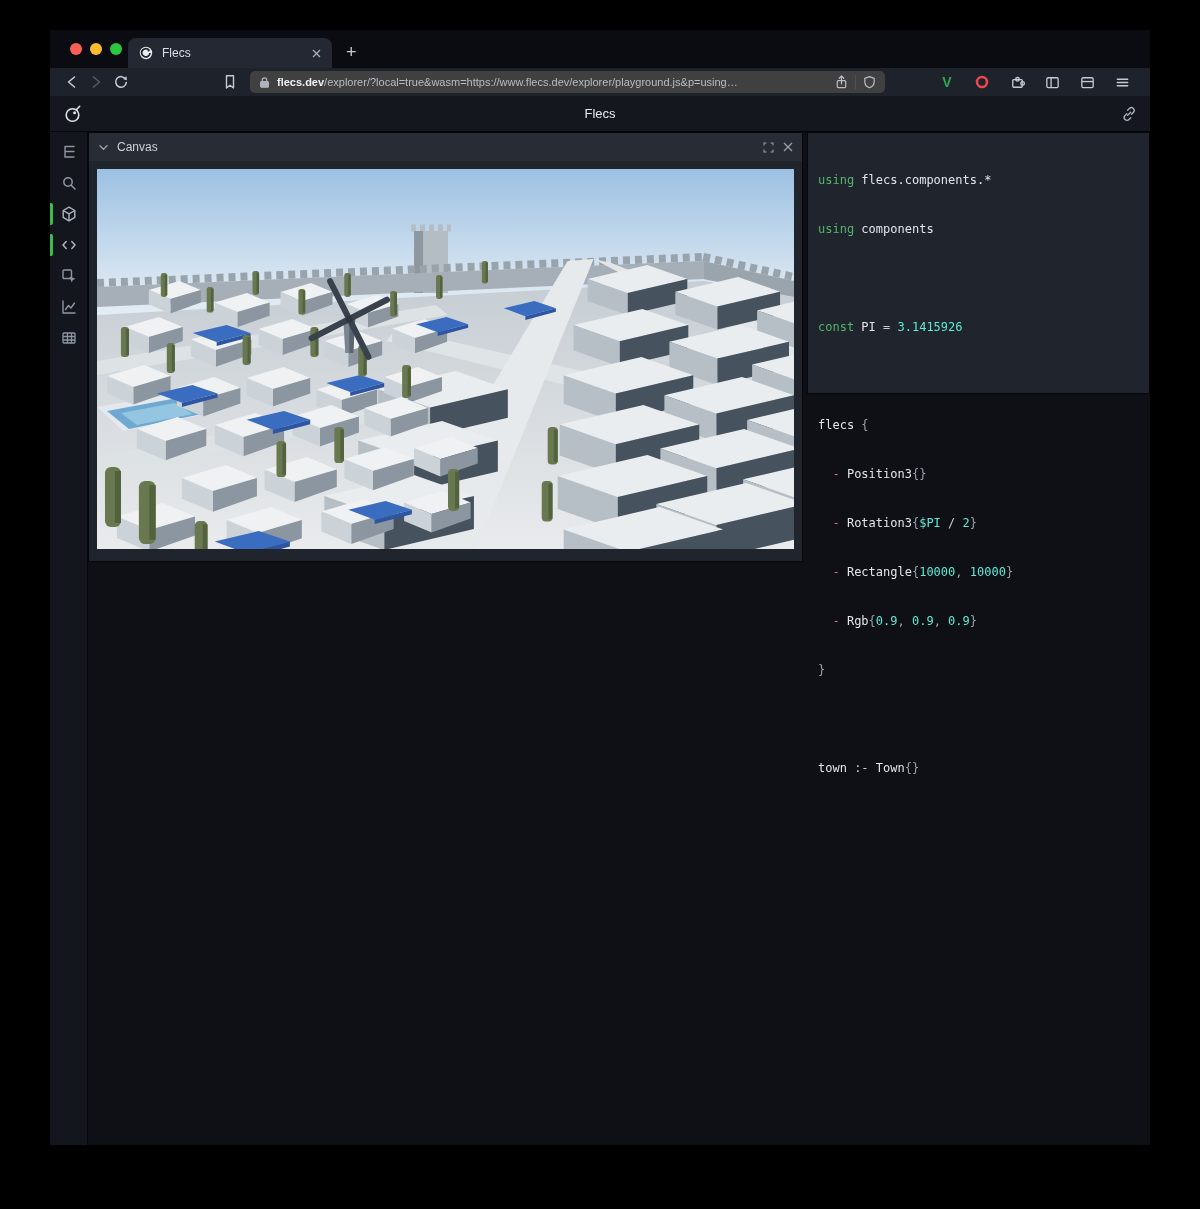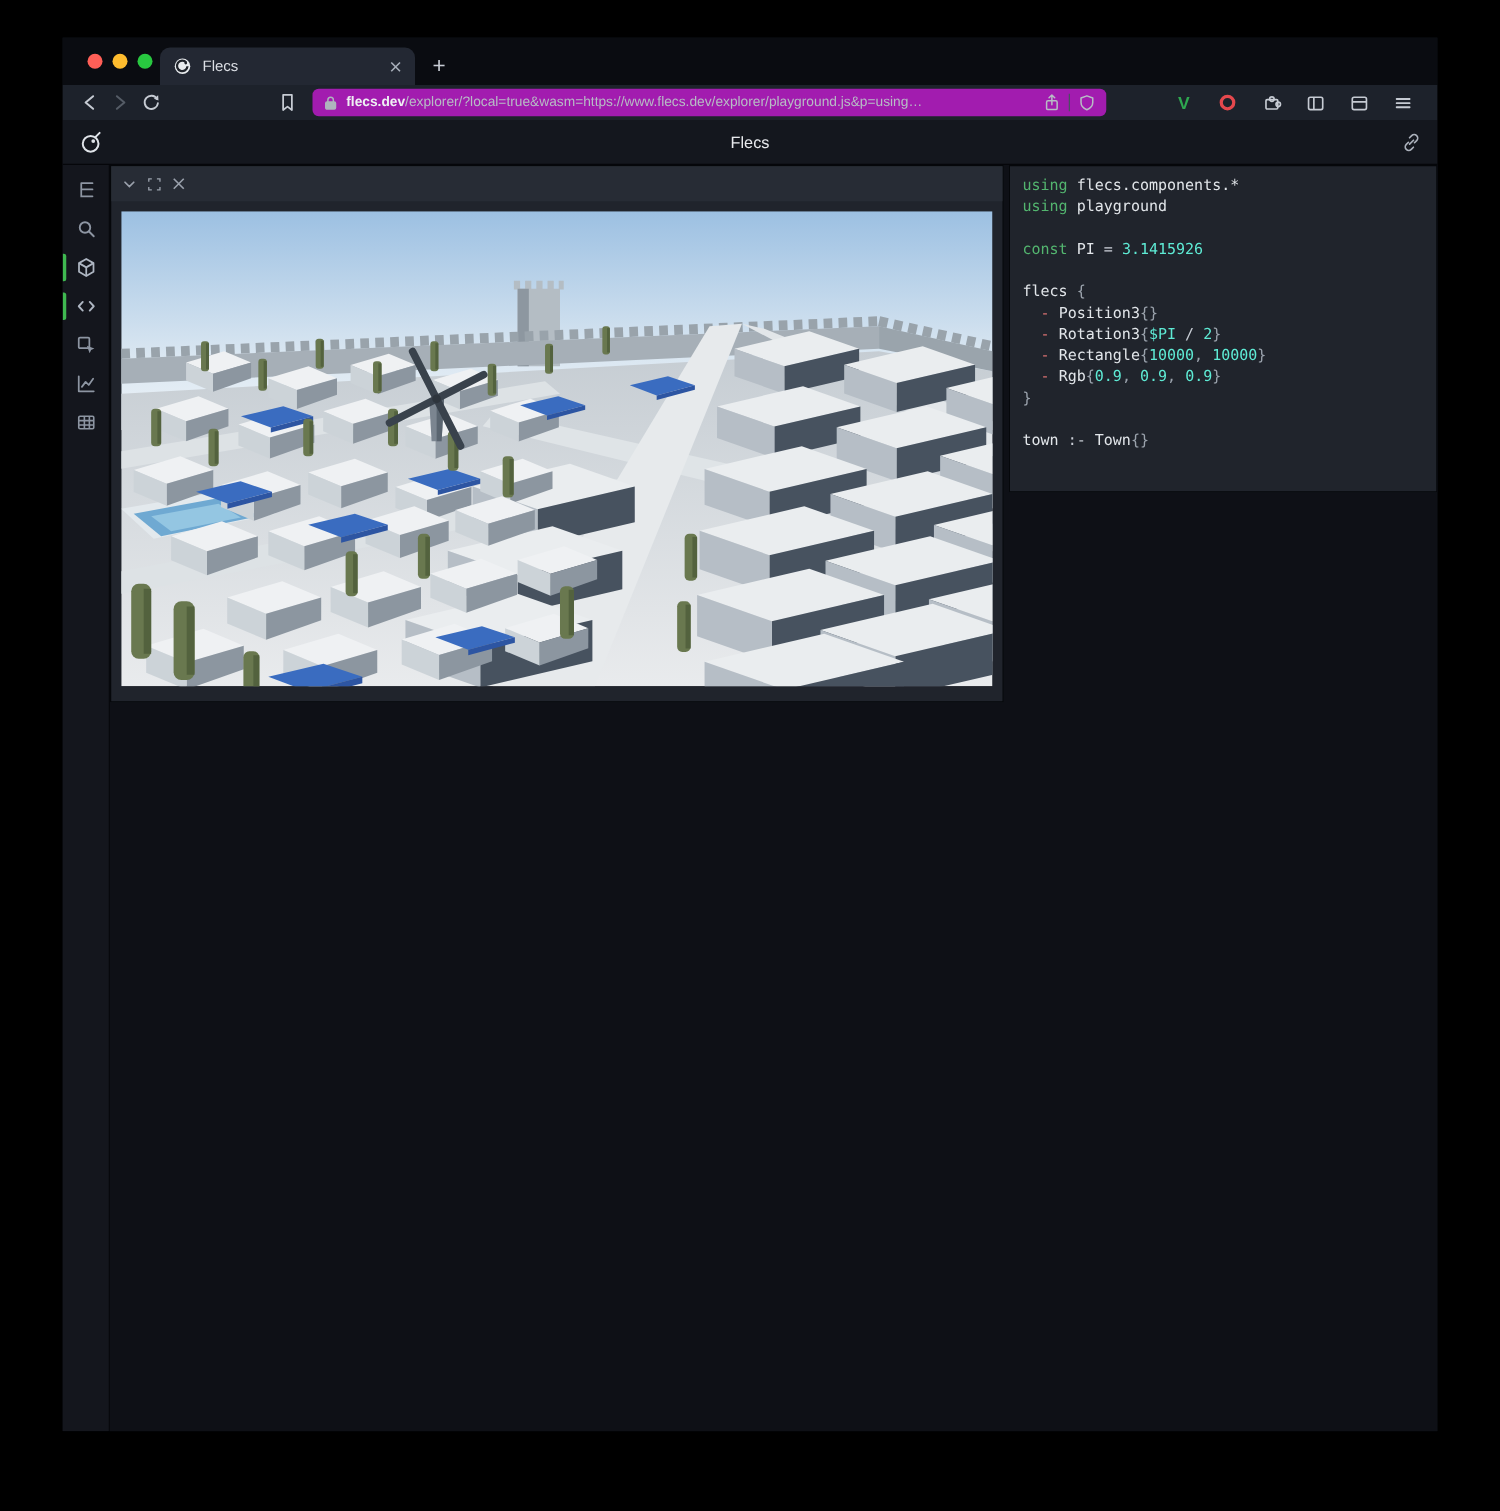--- a/index.html
+++ b/index.html
@@ -27,21 +27,21 @@
   }
   .tab-title { color: #dcdfe5; font-size: 12px; flex: 1; }
   .icon-btn { display: inline-flex; align-items: center; justify-content: center; color: #a7aeb9; }
   .newtab { color: #c7ccd4; font-size: 18px; line-height: 18px; margin: 0 0 7px 14px; }
   
   .navbar { height: 28px; background: #1d222b; display: flex; align-items: center; padding: 0 10px; }
   .nav-icon { width: 24px; height: 22px; display: inline-flex; align-items: center; justify-content: center; color: #c6cbd3; }
   .nav-icon.disabled { color: #555c66; }
   .bookmark-btn { margin-left: 86px; }
   .urlbar {
-    height: 22px; width: 635px; margin-left: 8px; background: #a21caf; border-radius: 5px;
+    height: 22px; width: 635px; margin-left: 8px; background: #404040; border-radius: 5px;
     display: flex; align-items: center; padding: 0 8px; gap: 6px; overflow: hidden;
   }
   .url-text { font-size: 11px; color: #b7bcc5; white-space: nowrap; overflow: hidden; flex: 1; }
   .url-domain { color: #eef0f3; font-weight: bold; }
   .url-sep { width: 1px; height: 14px; background: #4a5160; }
   .right-icons { margin-left: auto; display: flex; align-items: center; gap: 11px; padding-right: 6px; }
   .v-ext { color: #2ea84f; font-weight: bold; font-size: 14px; }
   
   .pageheader { height: 36px; background: #14171e; border-bottom: 1px solid #05060a; display: flex; align-items: center; position: relative; padding: 0 12px; }
   .page-title { position: absolute; left: 0; right: 0; text-align: center; color: #e8eaee; font-size: 13px; pointer-events: none; }
@@ -65,21 +65,21 @@
   .panel-header { height: 28px; background: #272c35; display: flex; align-items: center; padding: 0 8px; gap: 7px; }
   .panel-title { color: #ccd1d9; font-size: 12px; flex: 1; }
   .panel-hicon { color: #9aa1ac; display: inline-flex; }
   .canvas-body { padding: 8px; }
   .scene-svg { display: block; }
   
   .code {
     font-family: "DejaVu Sans Mono", monospace; font-size: 12px; line-height: 17px;
     padding: 7px 10px; color: #e2e6ea;
   }
-  .code-line { white-space: pre; }
+  .code-line { white-space: pre; margin-top: 32px; }
   .tok-kw   { color: #53b56f; }
   .tok-num  { color: #5eead4; }
   .tok-id   { color: #e2e6ea; }
   .tok-punc { color: #9aa2ac; }
   .tok-op   { color: #c9ced6; }
   .tok-dash { color: #de7373; }
   svg { display: block; }
 </style>
 </head>
 <body>
@@ -252,20 +252,21 @@
       </span>
     </div>
 
     <section class="panel panel-canvas">
       <div class="panel-header">
         <span class="panel-hicon">
           <svg width="13" height="13" viewBox="0 0 13 13" fill="none" stroke="currentColor" stroke-width="1.4" stroke-linecap="round">
               <path d="M3 4.8l3.5 3.5L10 4.8"></path>
             </svg>
         </span>
+        <span class="panel-title">Canvas</span>
         <span class="panel-hicon">
           <svg width="13" height="13" viewBox="0 0 16 16" fill="none" stroke="currentColor" stroke-width="1.3">
               <path d="M2.5 5.5v-3h3M10.5 2.5h3v3M13.5 10.5v3h-3M5.5 13.5h-3v-3"></path>
             </svg>
         </span>
         <span class="panel-hicon">
           <svg width="12" height="12" viewBox="0 0 12 12" stroke="currentColor" stroke-width="1.3">
               <path d="M2 2l8 8M10 2l-8 8"></path>
             </svg>
         </span>
@@ -415,21 +416,21 @@
             </g>
             <circle r="3.5" fill="#2e353d"></circle>
           </g>
         </svg>
       </div>
     </section>
 
     <section class="panel panel-editor">
       <div class="code">
           <div class="code-line"><span class="tok-kw">using </span><span class="tok-id">flecs.components.*</span></div>
-          <div class="code-line"><span class="tok-kw">using </span><span class="tok-id">playground</span></div>
+          <div class="code-line"><span class="tok-kw">using </span><span class="tok-id">components</span></div>
           <div class="code-line">&nbsp;</div>
           <div class="code-line"><span class="tok-kw">const </span><span class="tok-id">PI</span><span class="tok-op"> = </span><span class="tok-num">3.1415926</span></div>
           <div class="code-line">&nbsp;</div>
           <div class="code-line"><span class="tok-id">flecs</span><span class="tok-punc"> {</span></div>
           <div class="code-line"><span class="tok-id">  </span><span class="tok-dash">- </span><span class="tok-id">Position3</span><span class="tok-punc">{}</span></div>
           <div class="code-line"><span class="tok-id">  </span><span class="tok-dash">- </span><span class="tok-id">Rotation3</span><span class="tok-punc">{</span><span class="tok-num">$PI</span><span class="tok-op"> / </span><span class="tok-num">2</span><span class="tok-punc">}</span></div>
           <div class="code-line"><span class="tok-id">  </span><span class="tok-dash">- </span><span class="tok-id">Rectangle</span><span class="tok-punc">{</span><span class="tok-num">10000</span><span class="tok-punc">, </span><span class="tok-num">10000</span><span class="tok-punc">}</span></div>
           <div class="code-line"><span class="tok-id">  </span><span class="tok-dash">- </span><span class="tok-id">Rgb</span><span class="tok-punc">{</span><span class="tok-num">0.9</span><span class="tok-punc">, </span><span class="tok-num">0.9</span><span class="tok-punc">, </span><span class="tok-num">0.9</span><span class="tok-punc">}</span></div>
           <div class="code-line"><span class="tok-punc">}</span></div>
           <div class="code-line">&nbsp;</div>

